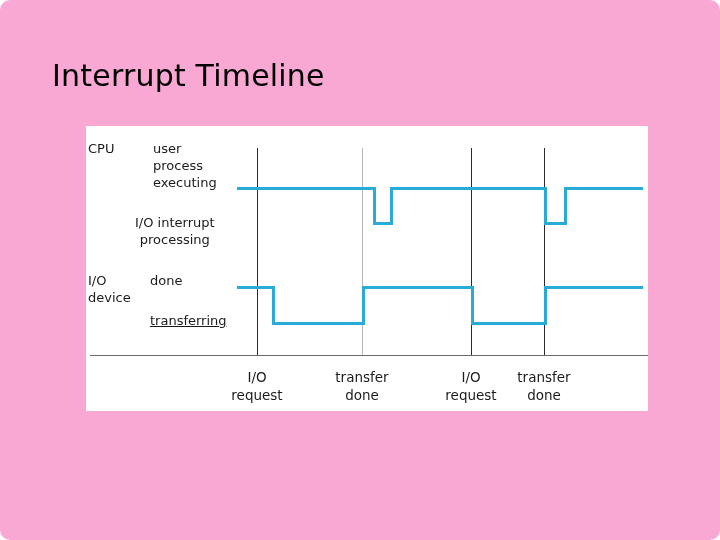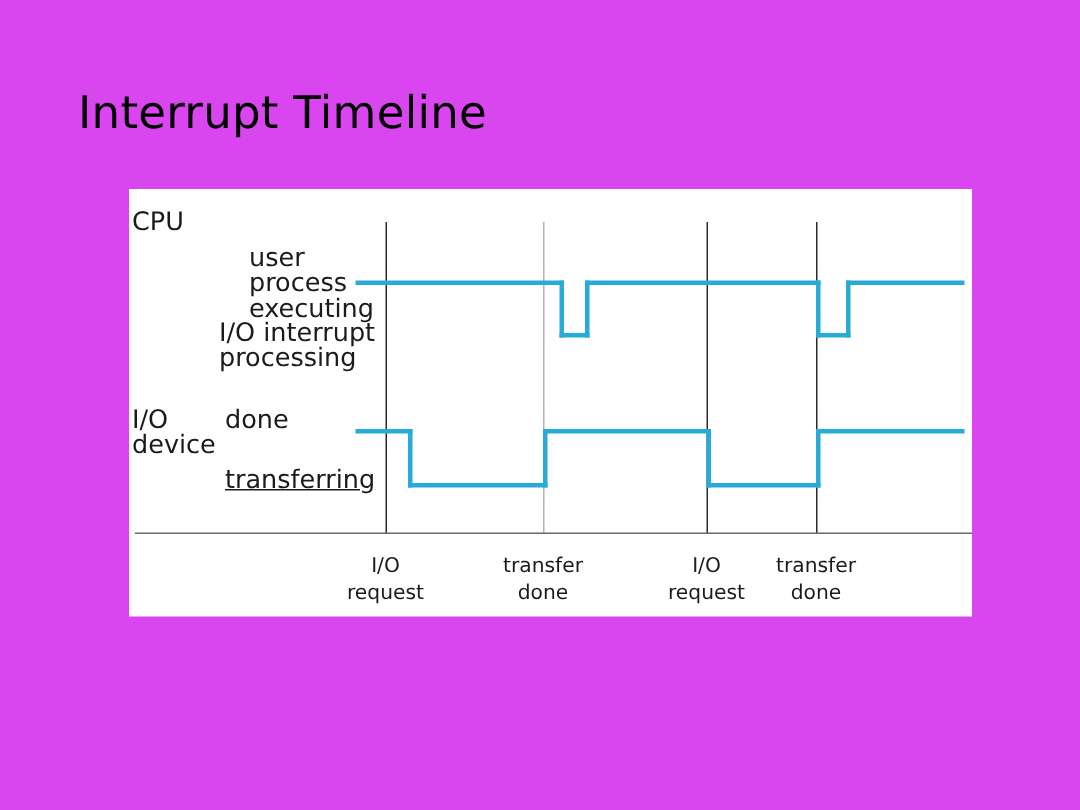--- a/index.html
+++ b/index.html
@@ -3,21 +3,21 @@
 <meta charset="utf-8">
 <style>
   html,body{margin:0;padding:0;}
   body{
     width:720px;height:540px;
     background:#ffffff;
     font-family:"DejaVu Sans","Liberation Sans",sans-serif;
     overflow:hidden;
     position:relative;
   }
-  #slide{position:absolute;left:0;top:0;width:720px;height:540px;background:#d946ef;}
+  #slide{position:absolute;left:0;top:0;width:720px;height:540px;background:#f9a8d4;border-radius:10px;}
 
   .slide-title{
     position:absolute;
     left:52px; top:58px;
     font-family:"DejaVu Sans","Liberation Sans",sans-serif;
     font-size:30px;
     font-weight:400;
     color:#000000;
     letter-spacing:0.2px;
     white-space:nowrap;
@@ -28,32 +28,32 @@
     position:absolute;
     left:86px; top:126px;
     width:562px; height:285px;
     background:#ffffff;
   }
 
   .lbl{
     position:absolute;
     font-family:"DejaVu Sans","Liberation Sans",sans-serif;
     color:#1b1b1b;
-    font-size:17px;
+    font-size:13px;
     line-height:17px;
     white-space:pre-line;
   }
 
   
   #lab-cpu{left:2px; top:14px;}
   #lab-iodev{left:2px; top:146px;}
 
   
-  #lab-user{left:80px; top:14px;margin-top:24px;}
-  #lab-interrupt{left:60px; top:88px;}
+  #lab-user{left:67px; top:14px;}
+  #lab-interrupt{left:49px; top:88px;text-align:center;}
   #lab-idle{left:64px; top:146px;}
   #lab-transferring{left:64px; top:186px;text-decoration:underline;}
 
   
   .axis{
     position:absolute;
     left:4px; top:229px;
     width:558px; height:0;
     border-top:1.6px solid #6a6a6a;
   }

